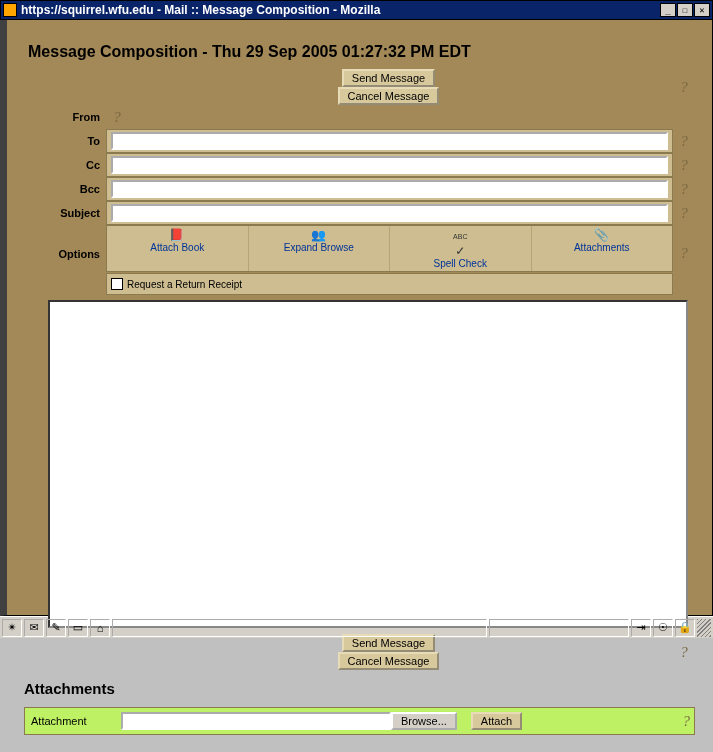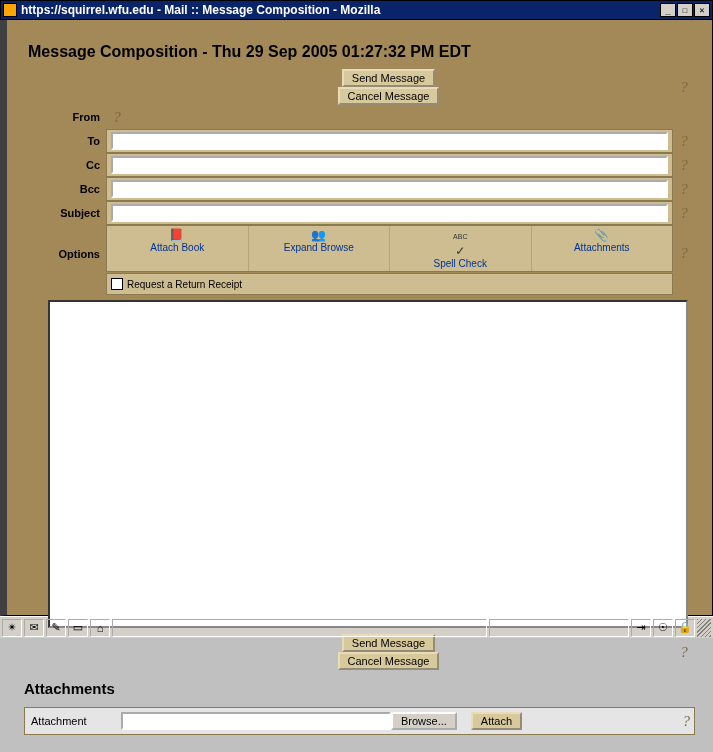--- a/index.html
+++ b/index.html
@@ -158,21 +158,21 @@
     margin-left: 24px;
     margin-top: 4px;
     background: #fff;
     border: 2px inset #888;
     resize: none;
     font-family: inherit;
   }
   .attach-row {
     display:flex;
     align-items:center;
-    background:#e5e5e5;
+    background:#bef264;
     border:1px solid #8a7a50;
     padding:4px;
     margin-top:4px;
   }
   .attach-label {
     width: 92px;
     text-align: left;
     font-size: 11px;
     padding-left:2px;
   }

